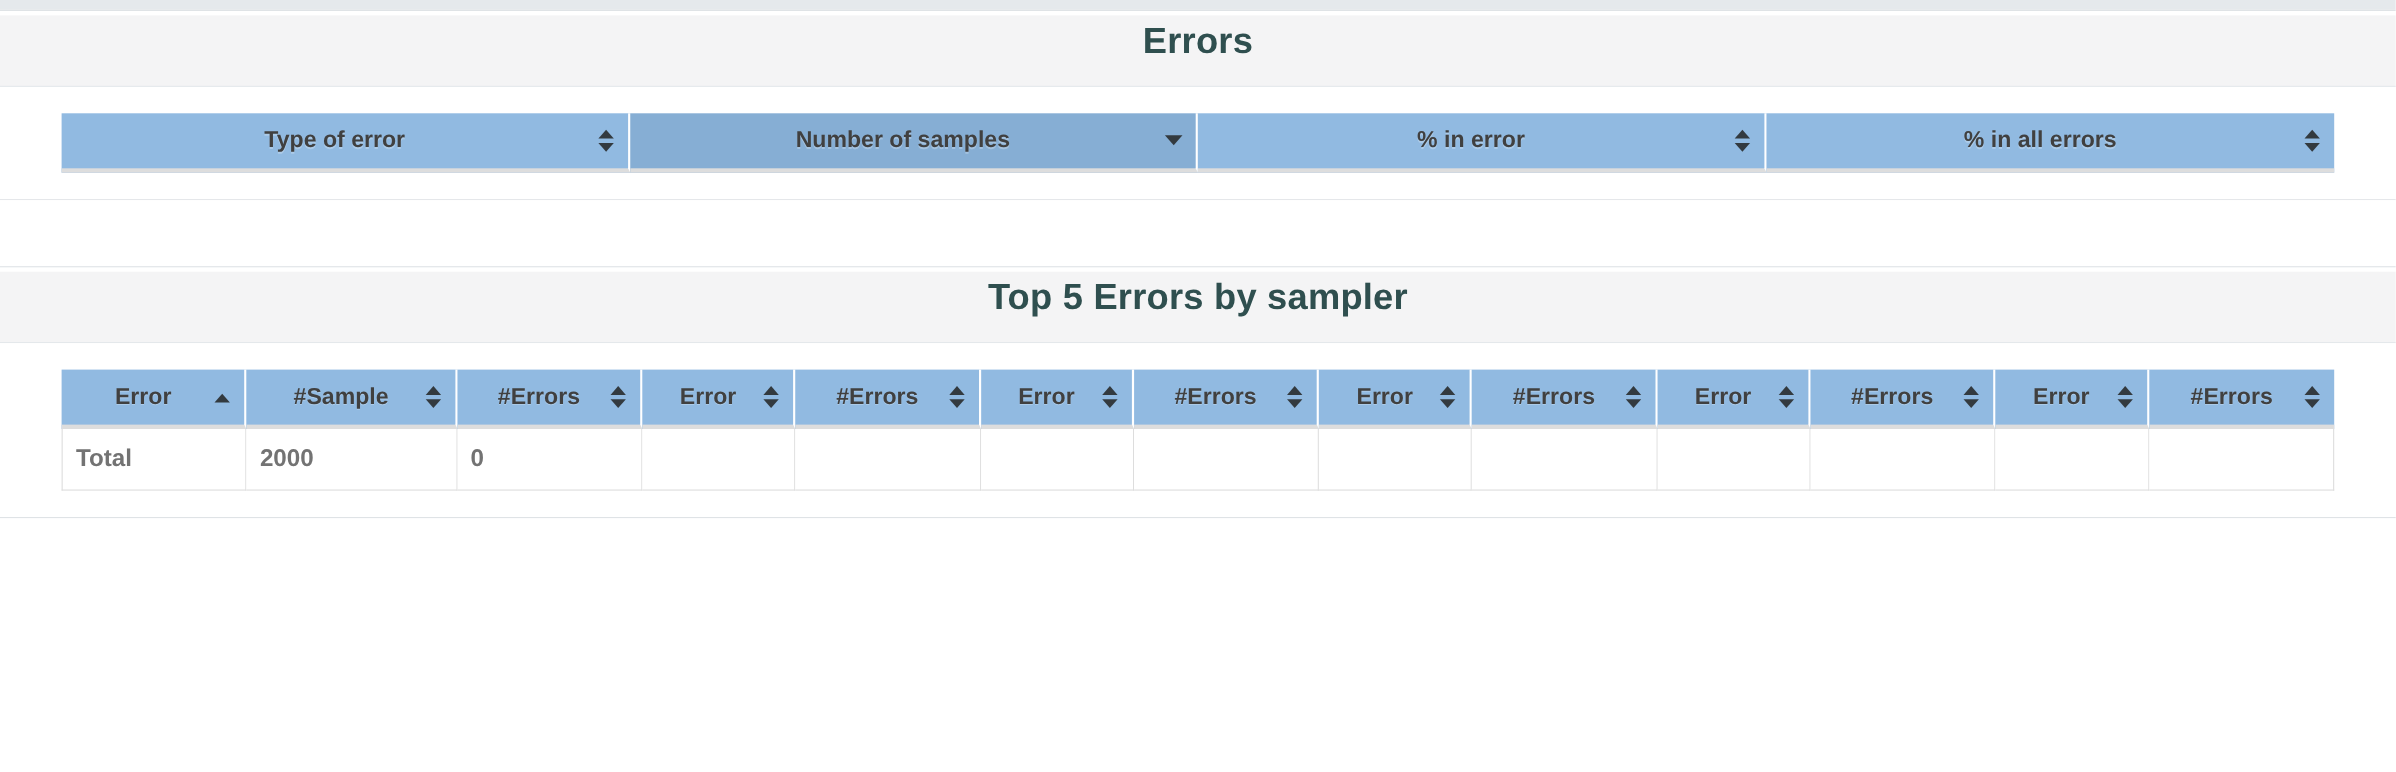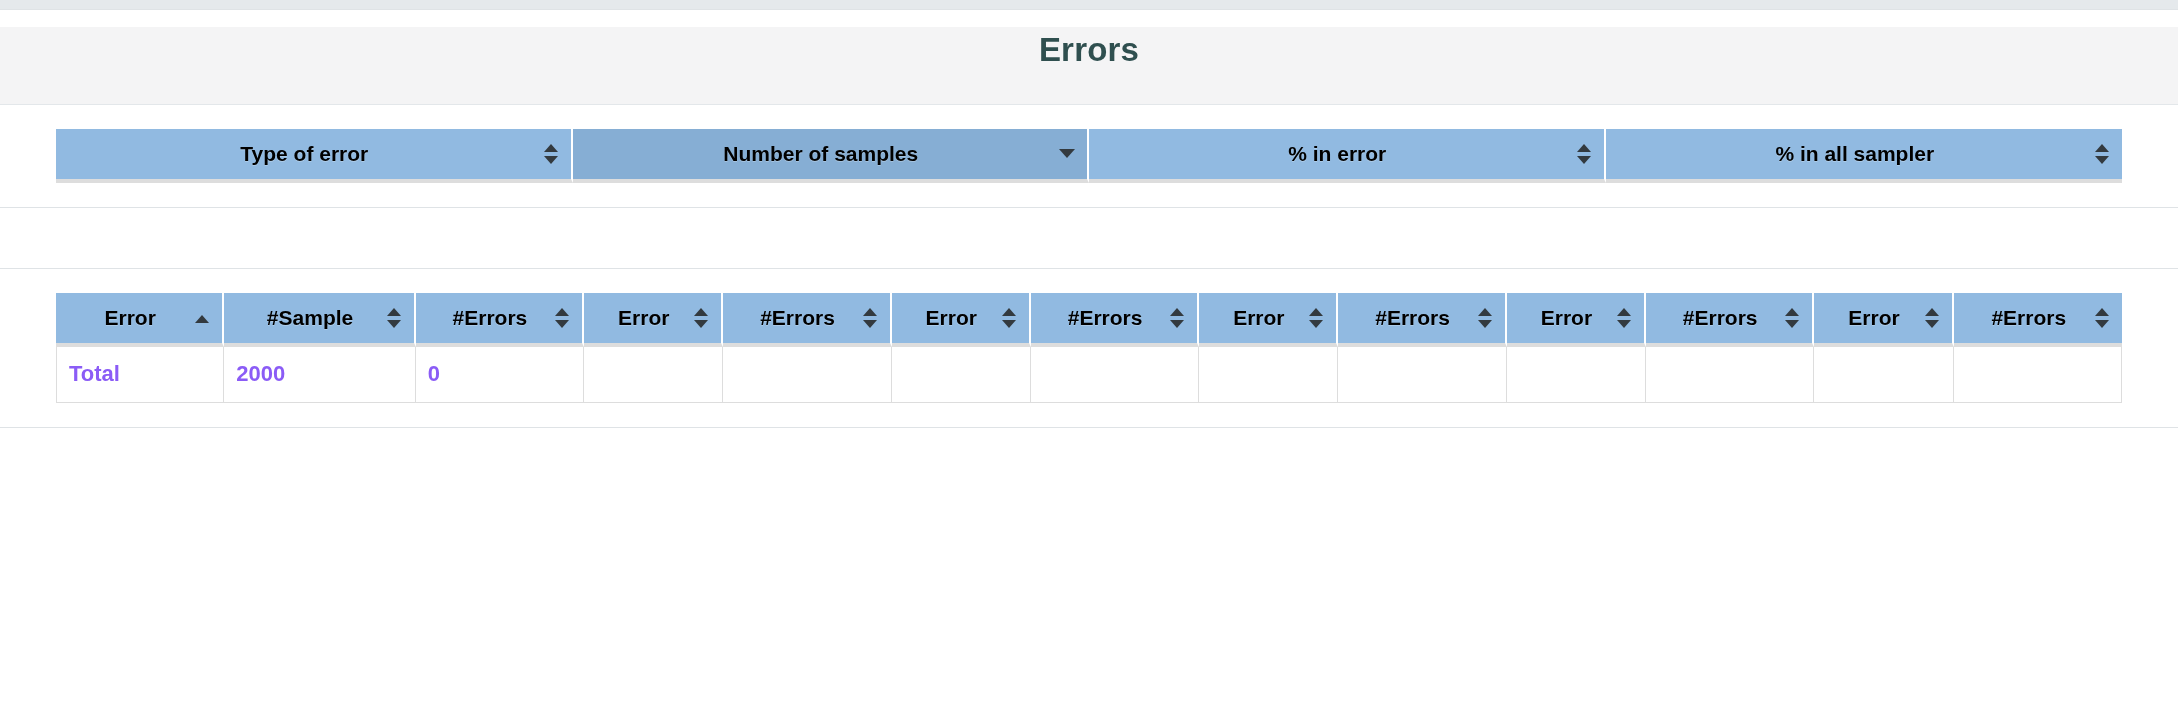--- a/index.html
+++ b/index.html
@@ -31,21 +31,21 @@
     background: #f4f4f5;
     border-bottom: 1px solid #e3e7ea;
     padding: 0;
     text-align: center;
   }
   .panel-title {
     color: #2f4f4f;
     font-size: 33px;
     font-weight: bold;
     line-height: 1.15;
-    margin: 17px;
+    margin: 4px;
     padding: 4px 0 18px 0;
     letter-spacing: 0.2px;
     text-align: center;
   }
   .panel-body {
     background: #ffffff;
     padding: 24px 0 24px 0;
   }
 
   
@@ -61,21 +61,21 @@
   }
   table.dt {
     border-collapse: separate;
     border-spacing: 0;
     width: 100%;
     background: #ffffff;
     table-layout: fixed;
   }
   table.dt thead th {
     background: #91bae1;
-    color: #000000;
+    color: #404040;
     font-size: 21px;
     font-weight: bold;
     text-align: center;
     padding: 13px 30px 13px 12px;
     border-right: 2px solid #ffffff;
     border-bottom: 4px solid #dddddd;
     position: relative;
     white-space: nowrap;
     vertical-align: middle;
     cursor: pointer;
@@ -113,21 +113,21 @@
   }
   .sort-ind .tri.down {
     bottom: 1px;
     border-top: 8px solid #333a3f;
   }
   .sort-ind.only-down .tri.down { bottom: auto; top: 6px; border-left-width: 8px; border-right-width: 8px; border-top-width: 9px; }
   .sort-ind.only-up .tri.up { top: auto; bottom: 6px; border-left-width: 7px; border-right-width: 7px; border-bottom-width: 8px; }
 
   table.dt tbody td {
     background: #ffffff;
-    color: #8b5cf6;
+    color: #737373;
     font-size: 22px;
     font-weight: bold;
     text-align: left;
     padding: 14px 12px;
     border-right: 1px solid #dddddd;
     border-bottom: 1px solid #dddddd;
     border-left: none;
     height: 56px;
     white-space: nowrap;
     overflow: hidden;
@@ -186,37 +186,40 @@
                 </span>
               </th>
               <th>
                 <span>% in error</span>
                 <span class="sort-ind">
                   <i class="tri up"></i>
                     <i class="tri down"></i>
                 </span>
               </th>
               <th>
-                <span>% in all sampler</span>
+                <span>% in all errors</span>
                 <span class="sort-ind">
                   <i class="tri up"></i>
                     <i class="tri down"></i>
                 </span>
               </th>
             </tr>
           </thead>
           <tbody></tbody>
         </table>
       </div>
     </div>
   </div>
 
   <div class="spacer-gap"></div>
 
   <div class="panel">
+    <div class="panel-heading">
+      <h2 class="panel-title">Top 5 Errors by sampler</h2>
+    </div>
     <div class="panel-body">
       <div class="table-wrap">
         <table class="dt t2">
           <colgroup>
             <col style="width:5.8%">
               <col style="width:6.6%">
               <col style="width:5.8%">
             <col style="width:4.8%">
               <col style="width:5.8%">
             <col style="width:4.8%">

